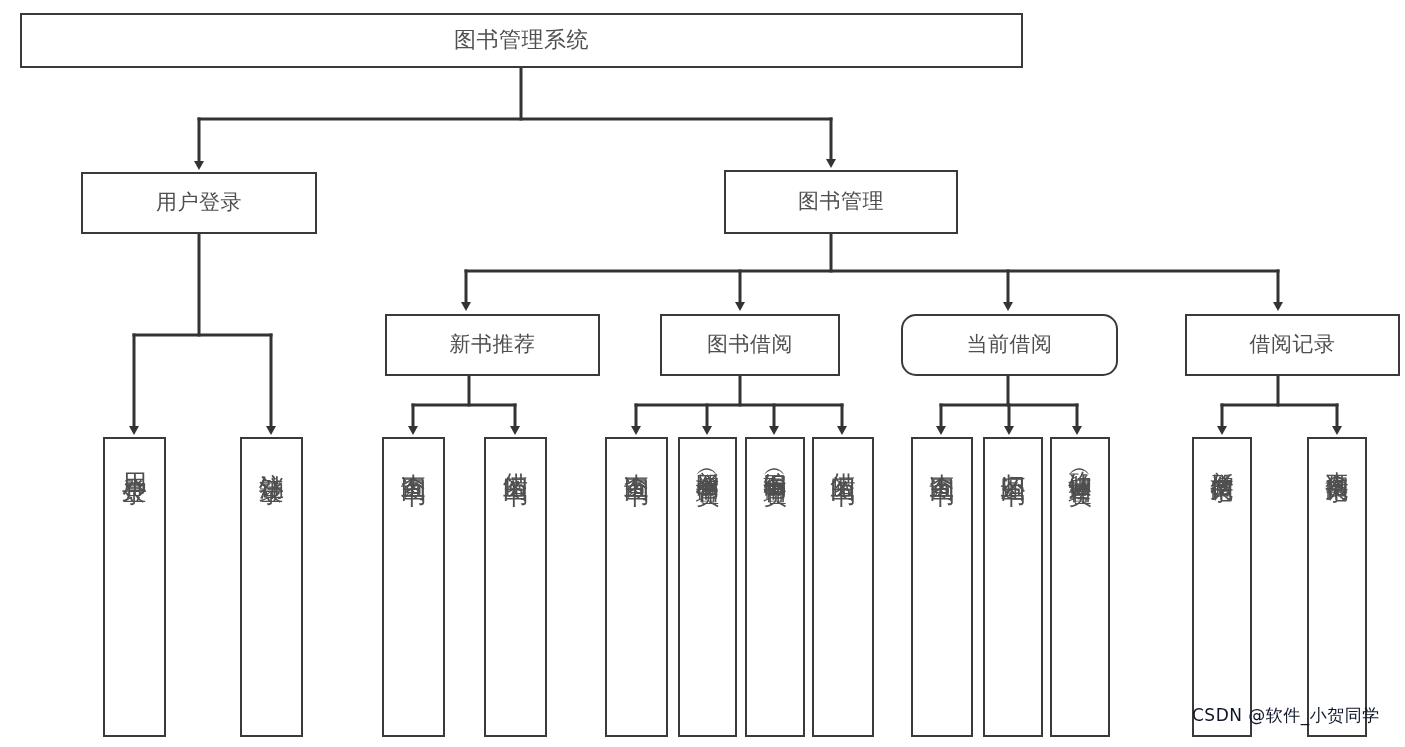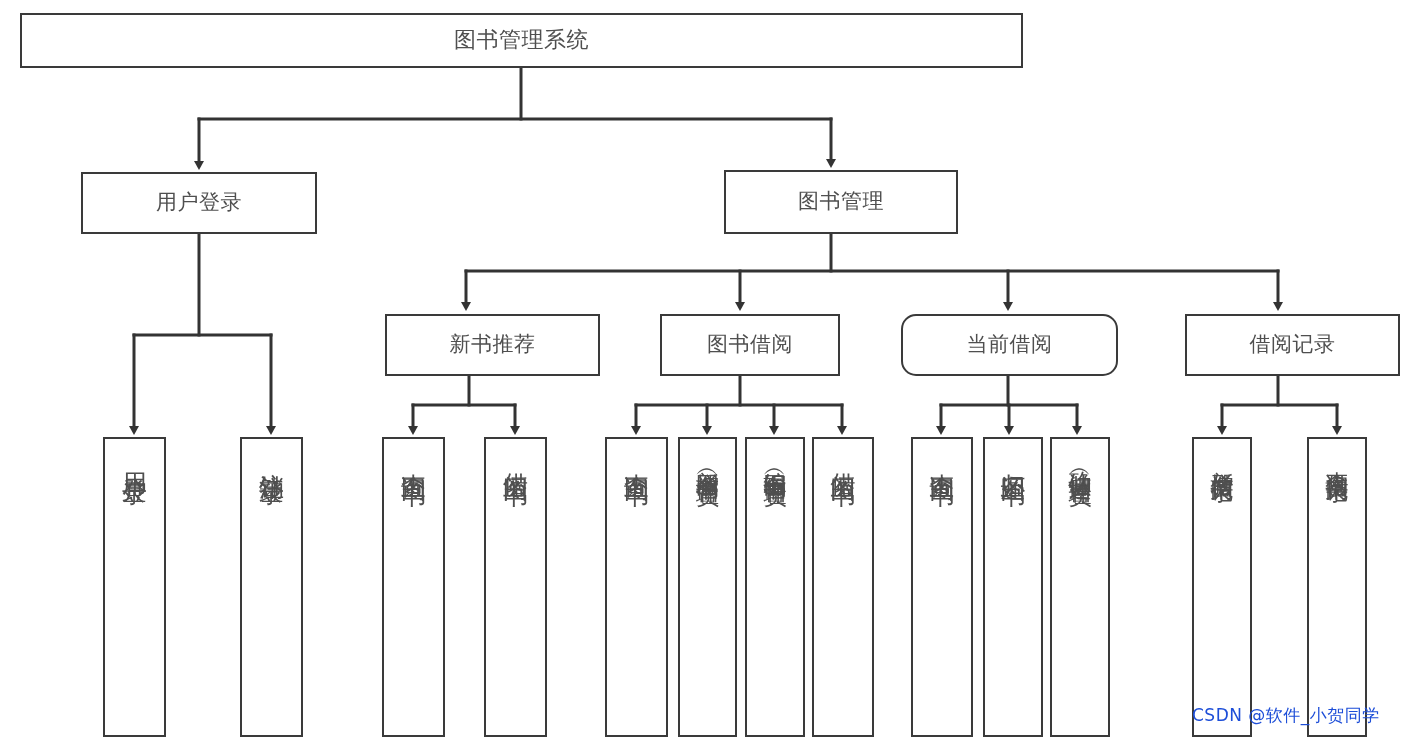--- a/index.html
+++ b/index.html
@@ -66,21 +66,21 @@
   }
   .node.vert.small .label {
     font-size: 23px;
     letter-spacing: 2px;
   }
   #watermark {
     position: absolute;
     left: 1192px;
     top: 704px;
     font-size: 17px;
-    color: #1d4ed8;
+    color: #0f172a;
     letter-spacing: 0.5px;
     white-space: nowrap;
     z-index: 5;
     font-family: "DejaVu Sans", "Liberation Sans", sans-serif;
   }
 </style>
 </head>
 <body>
 
 <div id="canvas">

